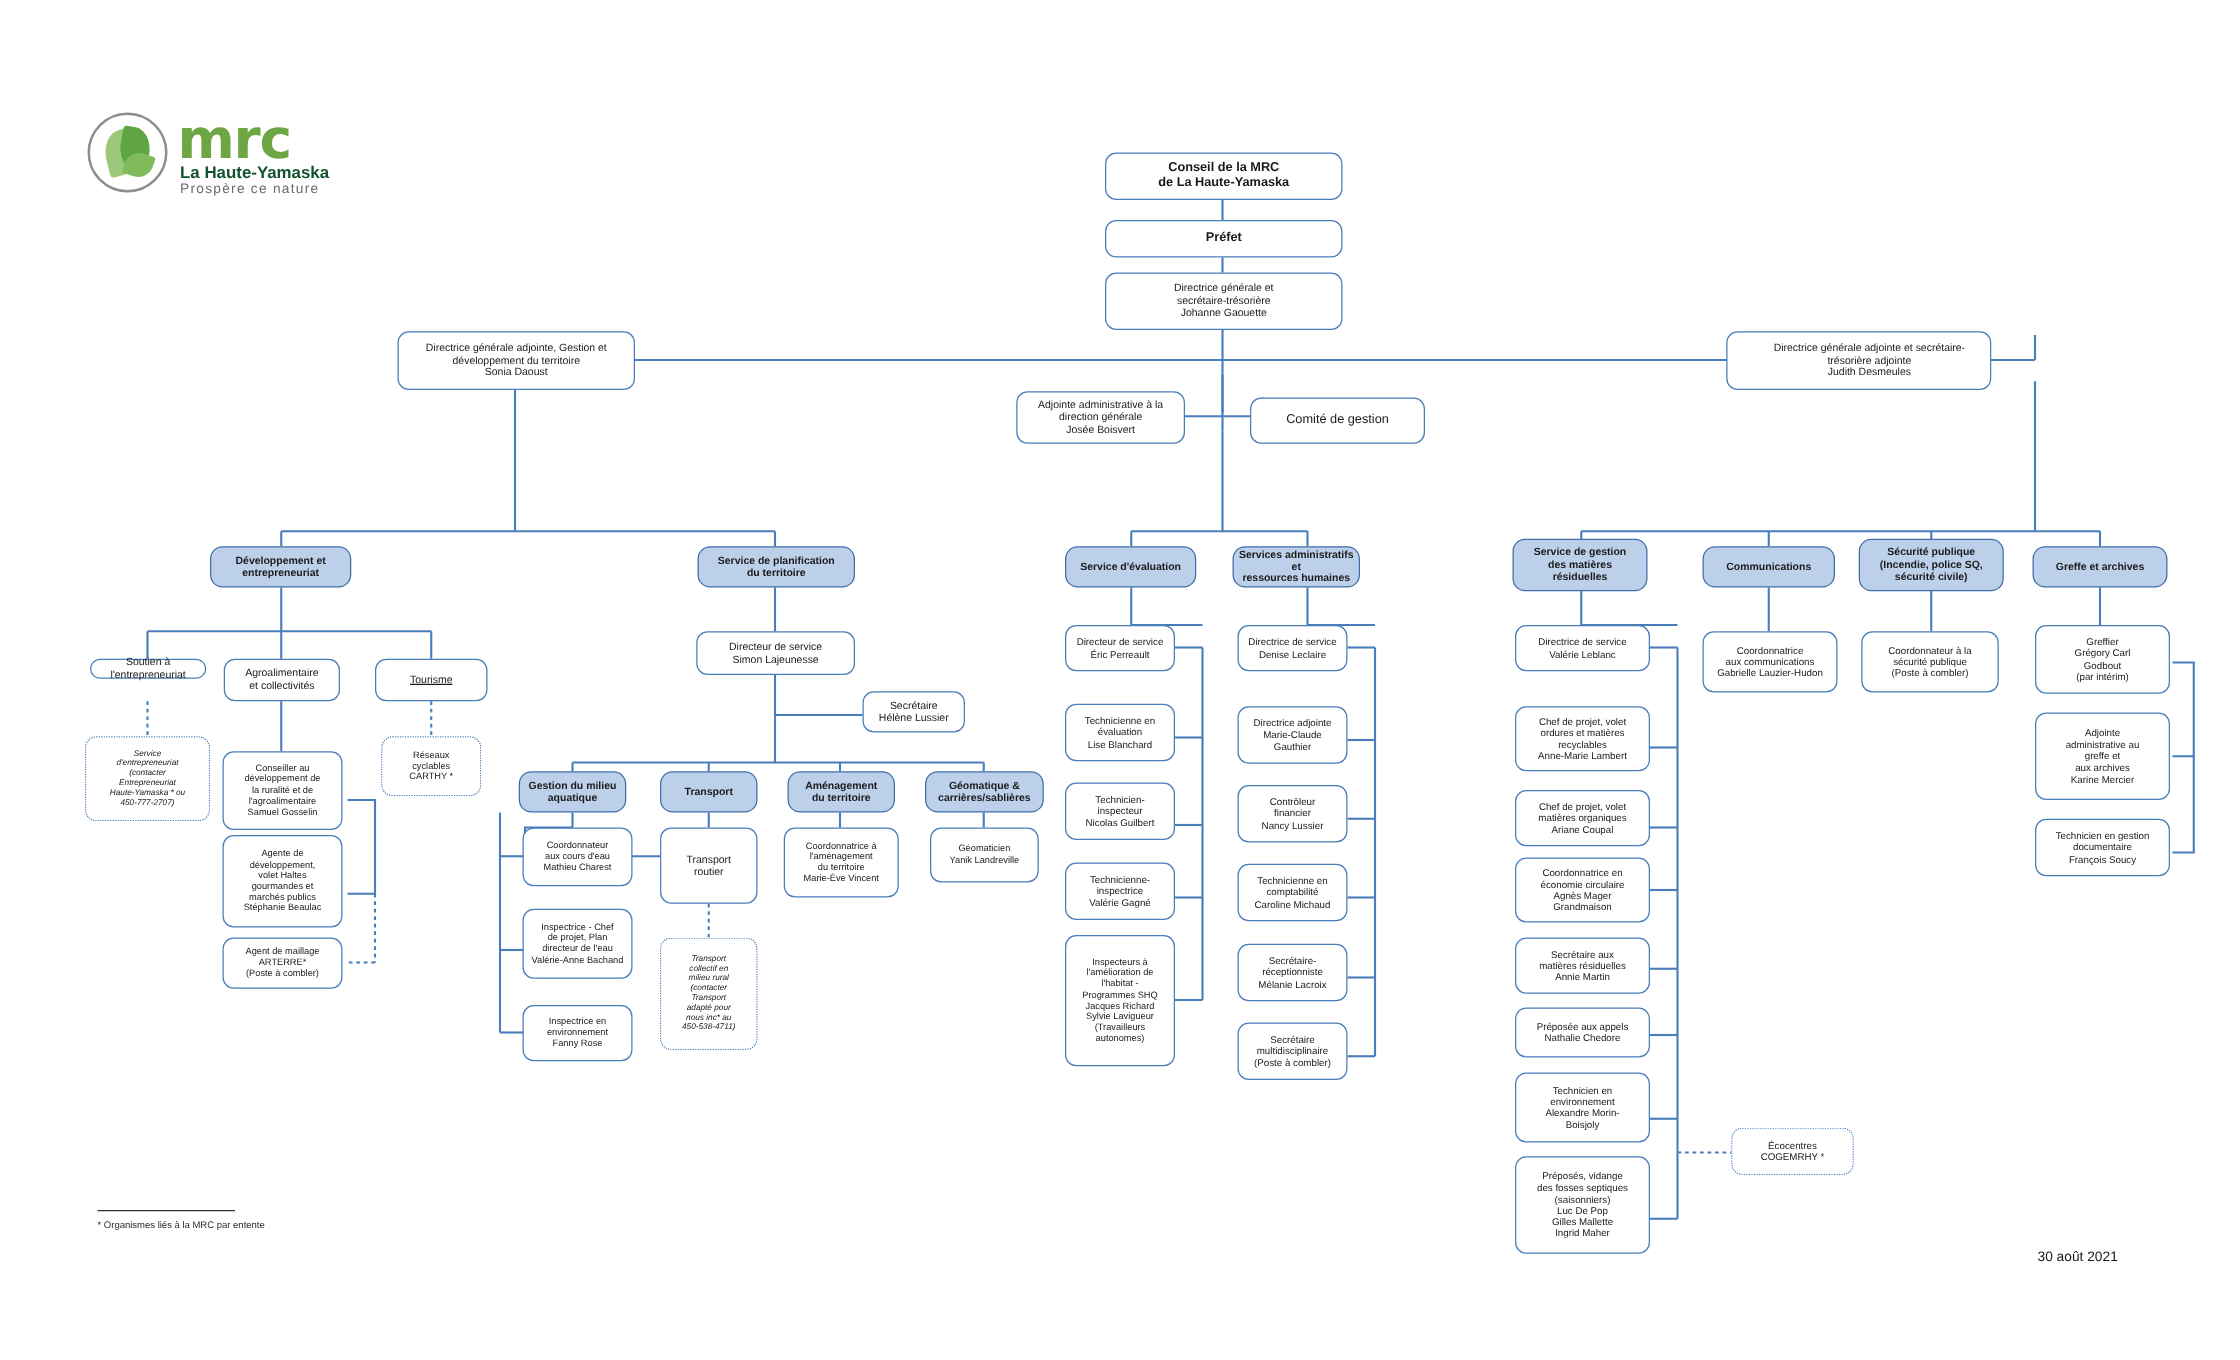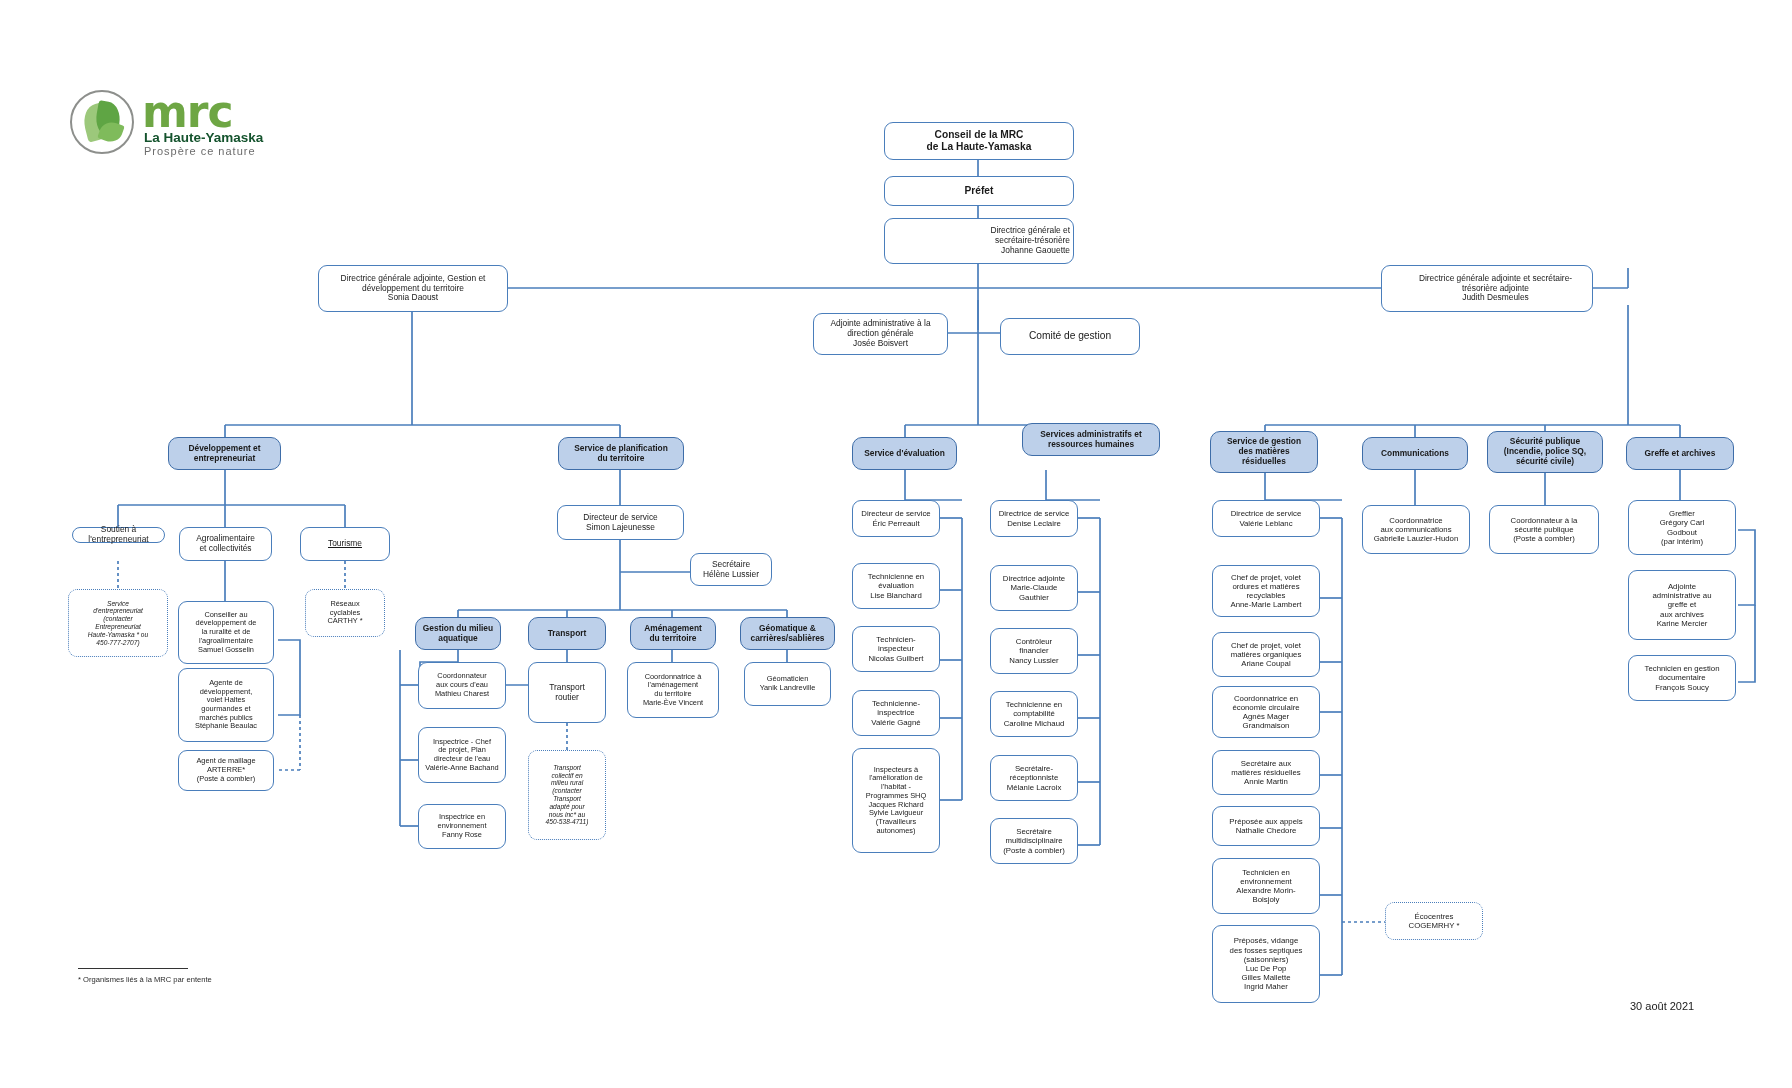--- a/index.html
+++ b/index.html
@@ -181,21 +181,21 @@
 
   <div class="node top topbold f10" style="left:884px;top:122px;width:190px;height:38px;">
     <span style="white-space: pre-line;">Conseil de la MRC
 de La Haute-Yamaska</span>
     </div>
 
   <div class="node top topbold f10" style="left:884px;top:176px;width:190px;height:30px;">
     <span style="white-space: pre-line;">Préfet</span>
     </div>
 
-  <div class="node top f8" style="left:884px;top:218px;width:190px;height:46px;text-align:right;">
+  <div class="node top f8" style="left:884px;top:218px;width:190px;height:46px;">
     <span style="white-space: pre-line;">Directrice générale et
 secrétaire-trésorière
 Johanne Gaouette</span>
     </div>
 
   <div class="node top f8" style="left:318px;top:265px;width:190px;height:47px;">
     <span style="white-space: pre-line;">Directrice générale adjointe, Gestion et
 développement du territoire
 Sonia Daoust</span>
     </div>
@@ -223,21 +223,21 @@
 
   <div class="node dept f8" style="left:558px;top:437px;width:126px;height:33px;">
     <span style="white-space: pre-line;">Service de planification
 du territoire</span>
     </div>
 
   <div class="node dept f8" style="left:852px;top:437px;width:105px;height:33px;">
     <span style="white-space: pre-line;">Service d'évaluation</span>
     </div>
 
-  <div class="node dept f8" style="left:986px;top:423px;width:138px;height:33px;margin-left:36px;">
+  <div class="node dept f8" style="left:986px;top:437px;width:102px;height:33px;">
     <span style="white-space: pre-line;">Services administratifs et
 ressources humaines</span>
     </div>
 
   <div class="node dept f8" style="left:1210px;top:431px;width:108px;height:42px;">
     <span style="white-space: pre-line;">Service de gestion
 des matières
 résiduelles</span>
     </div>
 

